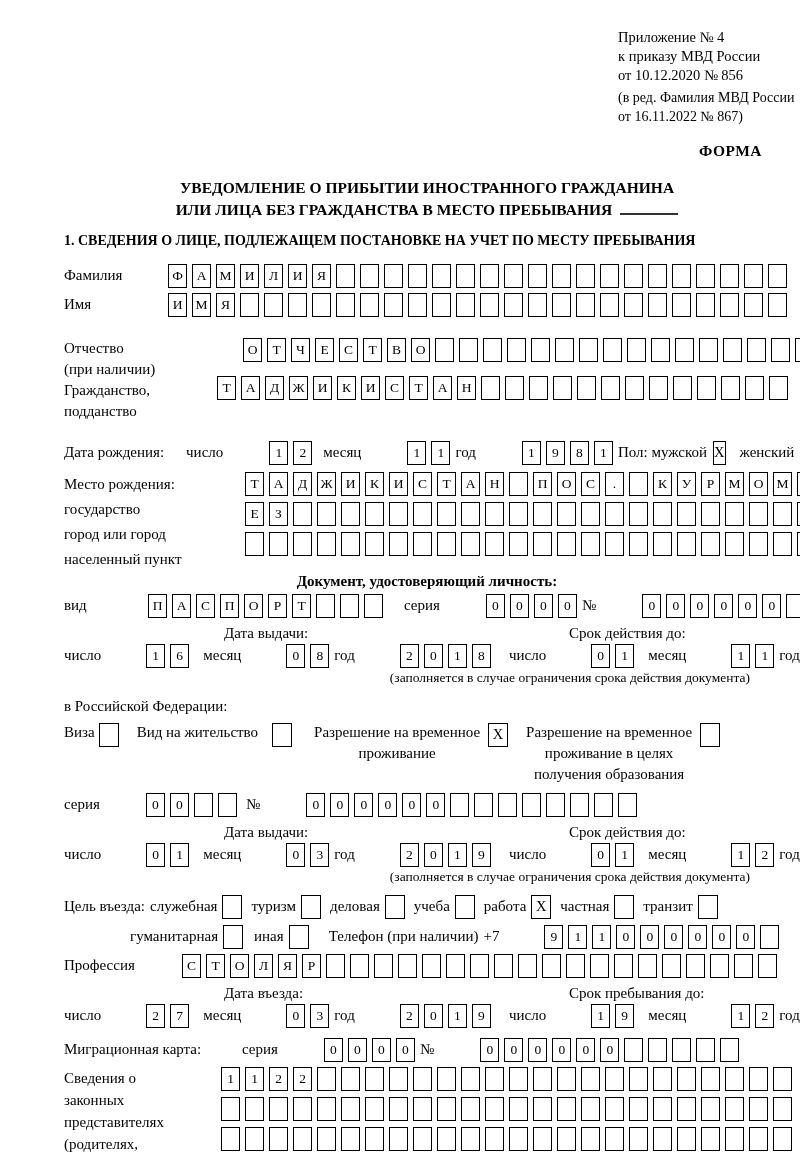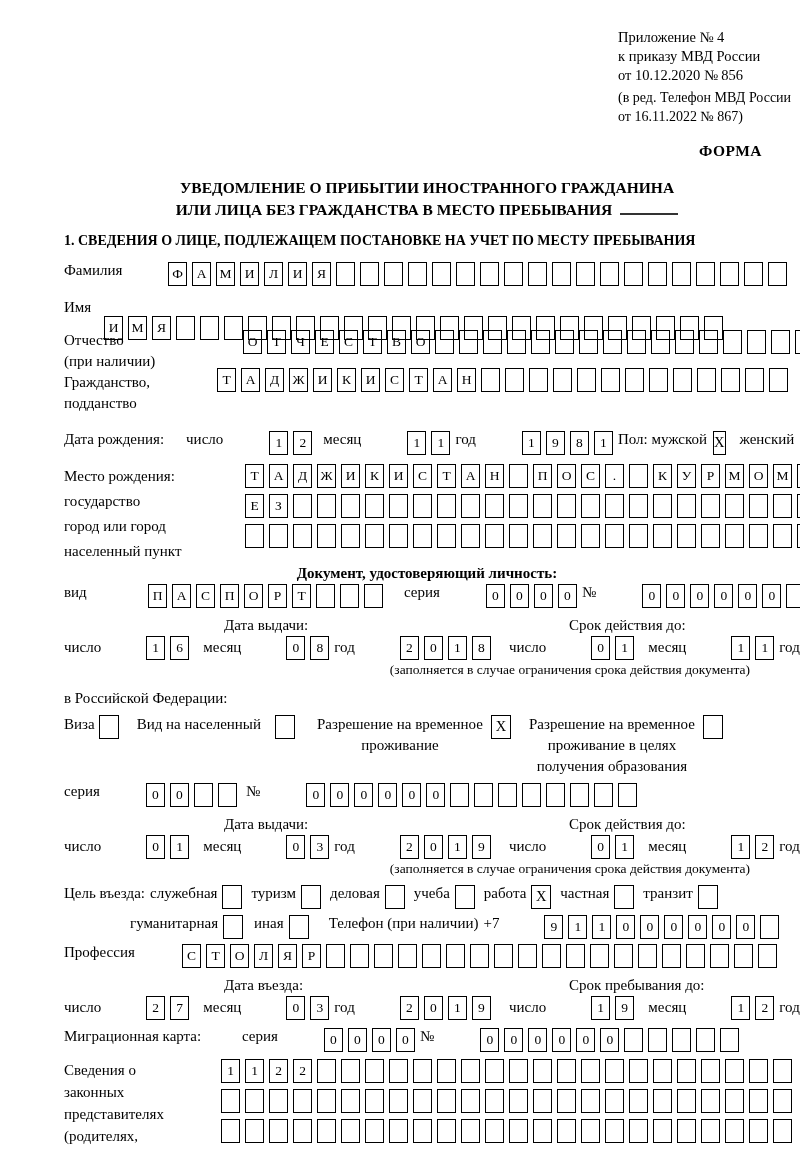--- a/index.html
+++ b/index.html
@@ -24,28 +24,28 @@
     display:inline-block;box-sizing:border-box;width:19px;height:24px;
     border:1.5px solid #000;margin-right:5px;text-align:center;
     font-size:13.5px;line-height:21px;vertical-align:middle;overflow:hidden;
   }
   .cb{
     display:inline-block;box-sizing:border-box;width:20px;height:24px;
     border:1.5px solid #000;text-align:center;font-size:14.5px;line-height:21px;
     vertical-align:middle;
   }
 
-  .row{display:flex;align-items:flex-start;}
+  .row{display:flex;align-items:center;}
   .lbl{white-space:nowrap;}
 
   .surname-row{margin-top:13px;height:27px;}
-  .name-row{margin-top:10px;height:27px;flex-direction:column;}
+  .name-row{margin-top:2px;height:27px;}
   .field-label-64{width:64px;flex:none;}
 
-  .pc-block{margin-top:4px;align-items:flex-start;}
+  .pc-block{margin-top:20px;align-items:flex-start;}
   .pc-labels{width:139px;flex:none;line-height:21px;}
   .pc-cells .cells{display:block;height:27px;}
   .pc-cells .cit{margin-left:-26px;margin-top:11px;}
 
   .birth-row{margin-top:17px;height:27px;}
   .birth-row .lbl{margin-right:6px;}
 
   .bp-block{margin-top:6px;align-items:flex-start;}
   .bp-labels{width:141px;flex:none;line-height:25px;}
   .bp-cells .cells{display:block;height:26px;margin-bottom:4px;}
@@ -97,21 +97,21 @@
 <body>
 
 <div class="content">
 
   <div class="annex">
     <div>Приложение № 4</div>
     <div>к приказу МВД России</div>
     <div>от 10.12.2020 № 856</div>
   </div>
   <div class="annex-note">
-    <div>(в ред. Телефон МВД России</div>
+    <div>(в ред. Фамилия МВД России</div>
     <div>от 16.11.2022 № 867)</div>
   </div>
   <div class="form-label">ФОРМА</div>
 
   <div class="title">
     <div>УВЕДОМЛЕНИЕ О ПРИБЫТИИ ИНОСТРАННОГО ГРАЖДАНИНА</div>
     <div><span>ИЛИ ЛИЦА БЕЗ ГРАЖДАНСТВА В МЕСТО ПРЕБЫВАНИЯ</span><span class="title-underline"></span></div>
   </div>
 
   <div class="section-heading">1. СВЕДЕНИЯ О ЛИЦЕ, ПОДЛЕЖАЩЕМ ПОСТАНОВКЕ НА УЧЕТ ПО МЕСТУ ПРЕБЫВАНИЯ</div>
@@ -203,21 +203,21 @@
   </div>
   <div class="validity-note">(заполняется в случае ограничения срока действия документа)</div>
 
   <div class="stay-doc">
     <div>в Российской Федерации:</div>
   </div>
 
   <div class="row permits-row">
     <span class="lbl" style="margin-left:0;">Виза</span>
     <span class="cb" style="margin-left:4px;"></span>
-    <span class="lbl" style="margin-left:18px;">Вид на населенный</span>
+    <span class="lbl" style="margin-left:18px;">Вид на жительство</span>
     <span class="cb" style="margin-left:14px;"></span>
     <div class="permit-multi" style="margin-left:22px;">
       <div>Разрешение на временное</div>
       <div>проживание</div>
     </div>
     <span class="cb">X</span>
     <div class="permit-multi" style="margin-left:18px;">
       <div>Разрешение на временное</div>
       <div>проживание в целях</div>
       <div>получения образования</div>

